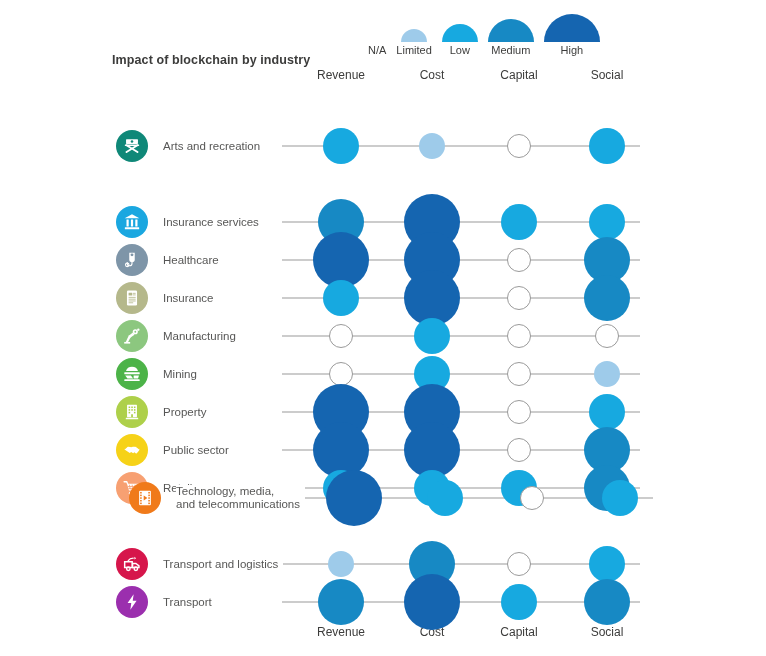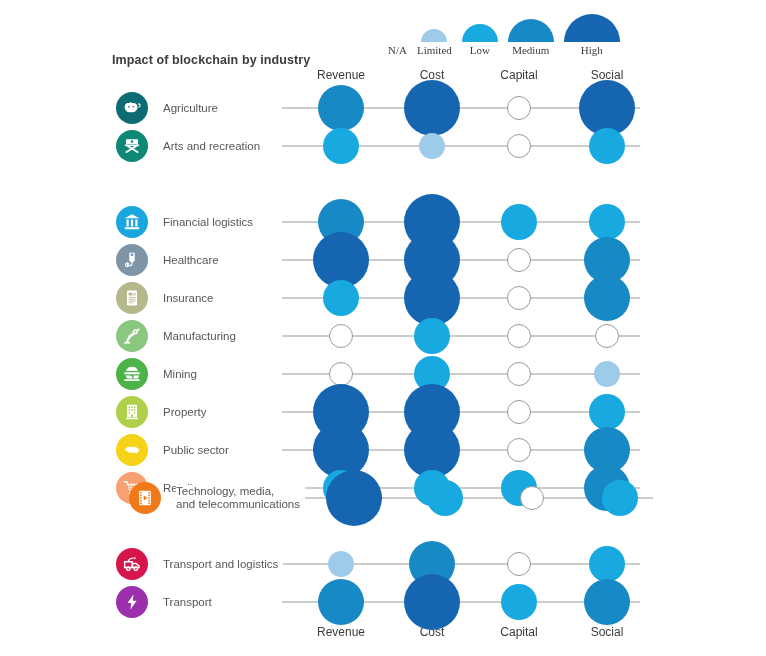--- a/index.html
+++ b/index.html
@@ -25,25 +25,24 @@
     font-weight: bold;
     color: #3c3c3b;
     letter-spacing: 0.1px;
     white-space: nowrap;
     margin-top: 28px;
   }
 
   
   #legend {
     position: absolute;
-    left: 388px; top: 14px;
+    left: 368px; top: 14px;
     height: 42px;
     display: flex;
     align-items: flex-end;
-    font-family: Liberation Serif, serif;
   }
   .legend-item {
     display: flex;
     flex-direction: column;
     align-items: center;
     justify-content: flex-end;
     margin-right: 10px;
   }
   .legend-item:last-child { margin-right: 0; }
   .legend-swatch-wrap {
@@ -173,36 +172,20 @@
     </div>
 
   <div id="col-headers-top">
       <div class="col-header top" style="left: 341px;">Revenue</div>
       <div class="col-header top" style="left: 432px;">Cost</div>
       <div class="col-header top" style="left: 519px;">Capital</div>
       <div class="col-header top" style="left: 607px;">Social</div>
     </div>
 
   <div id="rows">
-      <div class="row" style="top: 89px;">
-        <div class="row-line"></div>
-        <div class="row-icon" style="background: rgb(12, 107, 115);">
-          <svg width="22" height="22" viewBox="0 0 24 24" fill="#ffffff" aria-hidden="true">
-            <path d="M4 11c0-2 1-4 3-4.5 1-.3 2 .4 2.6-.3.5-.6 1.4-.6 2 0 .6.7 1.6 0 2.6.3C16.9 7 18 9 18 11c0 3-2 5.5-5 5.5h-4C6 16.5 4 14 4 11z"></path>
-            <circle cx="8.6" cy="10.6" r=".9" fill="#0c6b73"></circle>
-            <circle cx="13.4" cy="10.6" r=".9" fill="#0c6b73"></circle>
-            <path d="M19 7.5c1.3 0 2 .8 2 1.8s-.8 1.7-1.8 1.6" stroke="#fff" stroke-width="1.1" fill="none" stroke-linecap="round"></path>
-          </svg>
-        </div>
-        <div class="row-label">Agriculture</div>
-        <div class="bubble" title="Revenue: medium" style="left: 341px; width: 46px; height: 46px; background: rgb(23, 137, 196);"></div>
-        <div class="bubble" title="Cost: high" style="left: 432px; width: 56px; height: 56px; background: rgb(21, 101, 176);"></div>
-        <div class="bubble na" title="Capital: na" style="left: 519px; width: 24px; height: 24px;"></div>
-        <div class="bubble" title="Social: high" style="left: 607px; width: 56px; height: 56px; background: rgb(21, 101, 176);"></div>
-      </div>
       <div class="row" style="top: 127px;">
         <div class="row-line"></div>
         <div class="row-icon" style="background: rgb(15, 136, 120);">
           <svg width="22" height="22" viewBox="0 0 24 24" fill="#ffffff" aria-hidden="true">
             <rect x="5.5" y="4.5" width="13" height="5.2" rx=".6"></rect>
             <path d="M6 11.2l12 7.4M18 11.2L6 18.6" stroke="#fff" stroke-width="2.1" stroke-linecap="round"></path>
             <path d="M5 11.2h14" stroke="#fff" stroke-width="1.8" stroke-linecap="round"></path>
             <circle cx="12" cy="7" r="1.4" fill="#0f8878"></circle>
           </svg>
         </div>
@@ -216,21 +199,21 @@
         <div class="row-line"></div>
         <div class="row-icon" style="background: rgb(26, 167, 224);">
           <svg width="22" height="22" viewBox="0 0 24 24" fill="#ffffff" aria-hidden="true">
             <path d="M12 3.6L20 8H4z"></path>
             <rect x="6" y="9.2" width="2.4" height="7.6" rx=".3"></rect>
             <rect x="10.8" y="9.2" width="2.4" height="7.6" rx=".3"></rect>
             <rect x="15.6" y="9.2" width="2.4" height="7.6" rx=".3"></rect>
             <rect x="4.2" y="17.6" width="15.6" height="2.4" rx=".4"></rect>
           </svg>
         </div>
-        <div class="row-label">Financial logistics</div>
+        <div class="row-label">Insurance services</div>
         <div class="bubble" title="Revenue: medium" style="left: 341px; width: 46px; height: 46px; background: rgb(23, 137, 196);"></div>
         <div class="bubble" title="Cost: high" style="left: 432px; width: 56px; height: 56px; background: rgb(21, 101, 176);"></div>
         <div class="bubble" title="Capital: low" style="left: 519px; width: 36px; height: 36px; background: rgb(23, 169, 224);"></div>
         <div class="bubble" title="Social: low" style="left: 607px; width: 36px; height: 36px; background: rgb(23, 169, 224);"></div>
       </div>
       <div class="row" style="top: 241px;">
         <div class="row-line"></div>
         <div class="row-icon" style="background: rgb(126, 149, 168);">
           <svg width="22" height="22" viewBox="0 0 24 24" fill="#ffffff" aria-hidden="true">
             <path d="M9 4h6v7.5a3 3 0 0 1-3 3 3 3 0 0 1-3-3z"></path>

